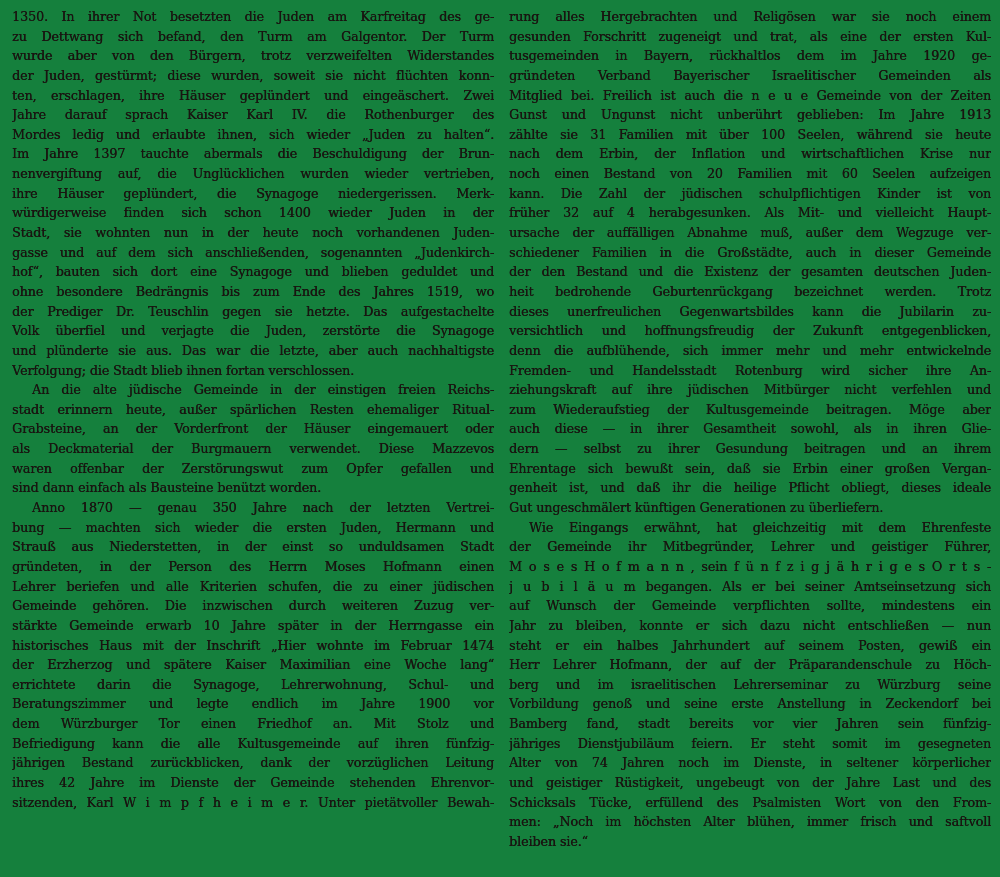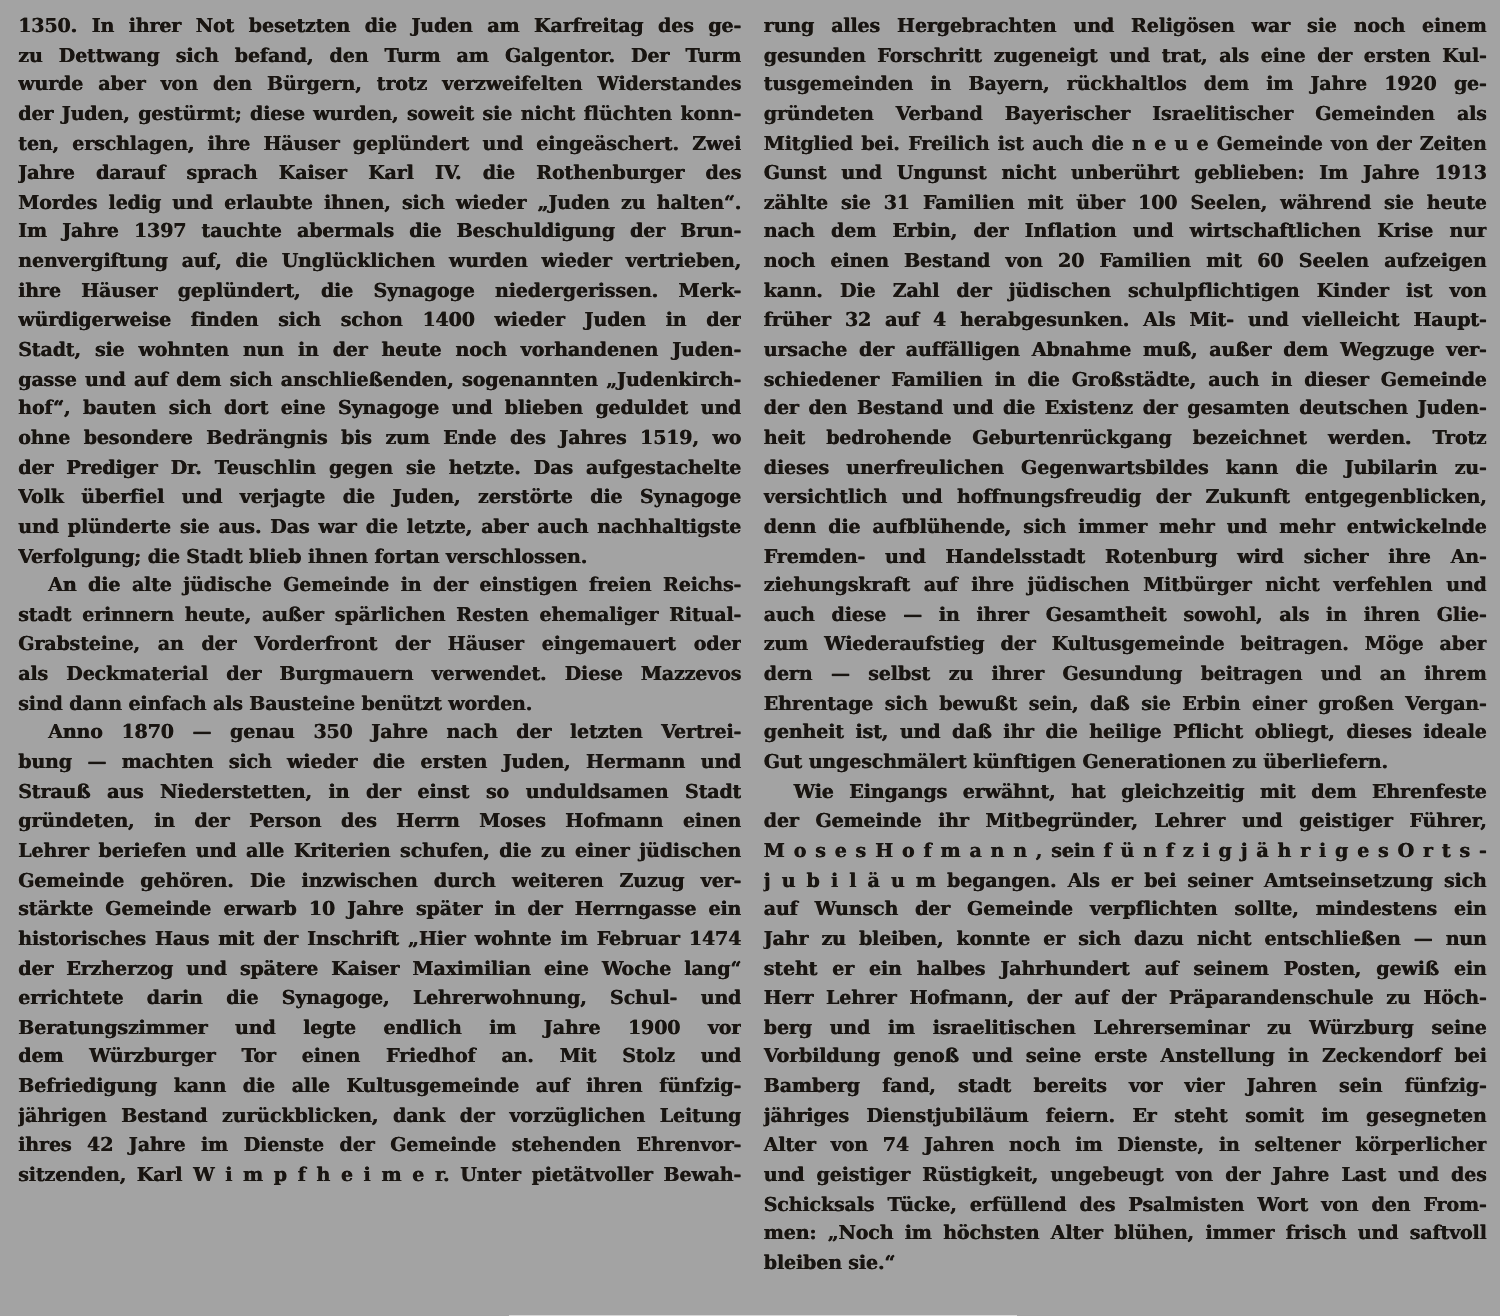--- a/index.html
+++ b/index.html
@@ -5,26 +5,26 @@
   html, body {
     margin: 0;
     padding: 0;
     background: #ffffff;
   }
   .page {
     position: relative;
     width: 1000px;
     height: 877px;
     box-sizing: border-box;
-    background: #a3a3a3;
+    background: #15803d;
     padding: 7px 9px 0 12px;
     display: flex;
     gap: 15px;
     font-family: "DejaVu Serif", serif;
-    font-weight: 700;
+    font-weight: 400;
     color: #191511;
   }
   .col {
     width: 482px;
     flex: 0 0 482px;
     overflow: hidden;
   }
   .line {
     font-size: 12.7px;
     line-height: 19.65px;
@@ -64,20 +64,21 @@
       <div class="line">hof“, bauten sich dort eine Synagoge und blieben geduldet und</div>
       <div class="line">ohne besondere Bedrängnis bis zum Ende des Jahres 1519, wo</div>
       <div class="line">der Prediger Dr. Teuschlin gegen sie hetzte. Das aufgestachelte</div>
       <div class="line">Volk überfiel und verjagte die Juden, zerstörte die Synagoge</div>
       <div class="line">und plünderte sie aus. Das war die letzte, aber auch nachhaltigste</div>
       <div class="line pe">Verfolgung; die Stadt blieb ihnen fortan verschlossen.</div>
       <div class="line in">An die alte jüdische Gemeinde in der einstigen freien Reichs-</div>
       <div class="line">stadt erinnern heute, außer spärlichen Resten ehemaliger Ritual-</div>
       <div class="line">Grabsteine, an der Vorderfront der Häuser eingemauert oder</div>
       <div class="line">als Deckmaterial der Burgmauern verwendet. Diese Mazzevos</div>
+      <div class="line">waren offenbar der Zerstörungswut zum Opfer gefallen und</div>
       <div class="line pe">sind dann einfach als Bausteine benützt worden.</div>
       <div class="line in">Anno 1870 — genau 350 Jahre nach der letzten Vertrei-</div>
       <div class="line">bung — machten sich wieder die ersten Juden, Hermann und</div>
       <div class="line">Strauß aus Niederstetten, in der einst so unduldsamen Stadt</div>
       <div class="line">gründeten, in der Person des Herrn Moses Hofmann einen</div>
       <div class="line">Lehrer beriefen und alle Kriterien schufen, die zu einer jüdischen</div>
       <div class="line">Gemeinde gehören. Die inzwischen durch weiteren Zuzug ver-</div>
       <div class="line">stärkte Gemeinde erwarb 10 Jahre später in der Herrngasse ein</div>
       <div class="line">historisches Haus mit der Inschrift „Hier wohnte im Februar 1474</div>
       <div class="line">der Erzherzog und spätere Kaiser Maximilian eine Woche lang“</div>
@@ -103,22 +104,22 @@
       <div class="line">früher 32 auf 4 herabgesunken. Als Mit- und vielleicht Haupt-</div>
       <div class="line">ursache der auffälligen Abnahme muß, außer dem Wegzuge ver-</div>
       <div class="line">schiedener Familien in die Großstädte, auch in dieser Gemeinde</div>
       <div class="line">der den Bestand und die Existenz der gesamten deutschen Juden-</div>
       <div class="line">heit bedrohende Geburtenrückgang bezeichnet werden. Trotz</div>
       <div class="line">dieses unerfreulichen Gegenwartsbildes kann die Jubilarin zu-</div>
       <div class="line">versichtlich und hoffnungsfreudig der Zukunft entgegenblicken,</div>
       <div class="line">denn die aufblühende, sich immer mehr und mehr entwickelnde</div>
       <div class="line">Fremden- und Handelsstadt Rotenburg wird sicher ihre An-</div>
       <div class="line">ziehungskraft auf ihre jüdischen Mitbürger nicht verfehlen und</div>
+      <div class="line">zum Wiederaufstieg der Kultusgemeinde beitragen. Möge aber</div>
       <div class="line">auch diese — in ihrer Gesamtheit sowohl, als in ihren Glie-</div>
-      <div class="line">zum Wiederaufstieg der Kultusgemeinde beitragen. Möge aber</div>
       <div class="line">dern — selbst zu ihrer Gesundung beitragen und an ihrem</div>
       <div class="line">Ehrentage sich bewußt sein, daß sie Erbin einer großen Vergan-</div>
       <div class="line">genheit ist, und daß ihr die heilige Pflicht obliegt, dieses ideale</div>
       <div class="line pe">Gut ungeschmälert künftigen Generationen zu überliefern.</div>
       <div class="line in">Wie Eingangs erwähnt, hat gleichzeitig mit dem Ehrenfeste</div>
       <div class="line">der Gemeinde ihr Mitbegründer, Lehrer und geistiger Führer,</div>
       <div class="line">M o s e s  H o f m a n n ,  sein  f ü n f z i g j ä h r i g e s  O r t s -</div>
       <div class="line">j u b i l ä u m  begangen. Als er bei seiner Amtseinsetzung sich</div>
       <div class="line">auf Wunsch der Gemeinde verpflichten sollte, mindestens ein</div>
       <div class="line">Jahr zu bleiben, konnte er sich dazu nicht entschließen — nun</div>

